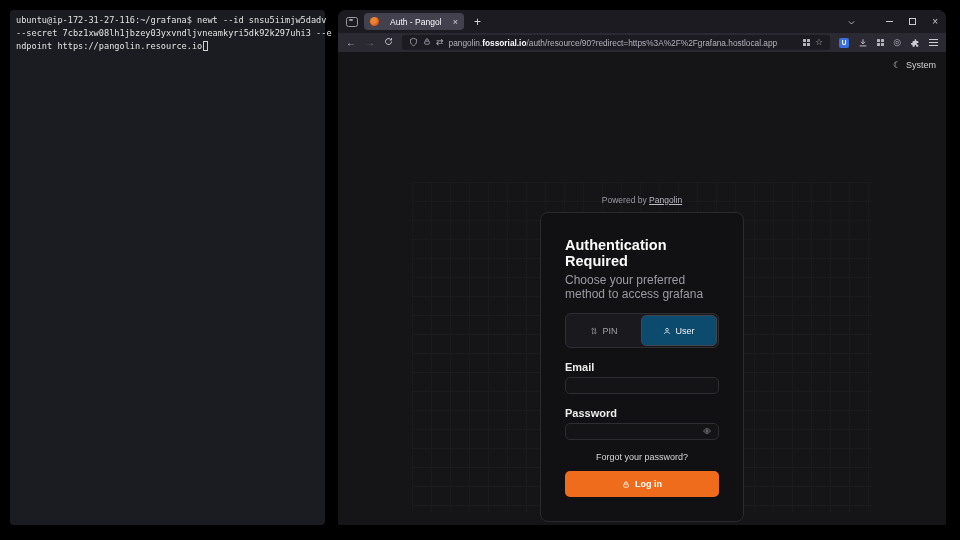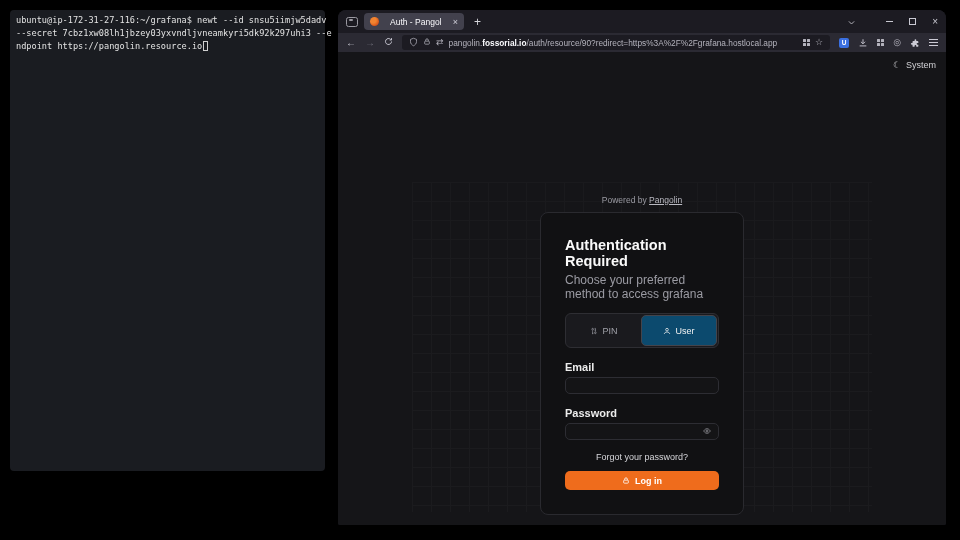--- a/index.html
+++ b/index.html
@@ -1,20 +1,20 @@
 <!DOCTYPE html>
 <html><head>
 <meta charset="utf-8">
 <style>
   * { margin:0; padding:0; box-sizing:border-box; }
   html,body { width:960px; height:540px; background:#000; overflow:hidden;
               font-family:"Liberation Sans", sans-serif; }
 
   
-  .terminal { position:absolute; left:10px; top:10px; width:315px; height:461px;
+  .terminal { position:absolute; left:10px; top:10px; width:315px; height:515px;
               background:#1a1c21; border-radius:4px; padding:4px 4px 0 6px; }
   .term-line { font-family:"DejaVu Sans Mono", monospace; font-size:8.6px;
                line-height:12.9px; color:#e3e3e3; white-space:pre; letter-spacing:0; }
   .cursor { display:inline-block; width:5px; height:10px; border:1px solid #d0d0d0;
             vertical-align:-2px; margin-left:1px; }
 
   
   .browser { position:absolute; left:338px; top:10px; width:608px; height:515px;
              background:#1c1b22; border-radius:8px 8px 2px 2px; overflow:hidden;
              display:flex; flex-direction:column; }
@@ -85,21 +85,21 @@
   .tab-seg svg { stroke:currentColor; }
 
   .field-label { margin-top:13px; font-size:11px; font-weight:700; color:#ececec; }
   .input { margin-top:4px; height:17px; width:100%; background:#141416;
            border:1px solid #2d2d33; border-radius:5px; color:#e6e6e6; font-size:9px;
            padding:0 6px; outline:none; }
   .pw-wrap { position:relative; }
   .eye-btn { position:absolute; right:7px; top:8px; line-height:0; }
 
   .forgot { margin-top:12px; text-align:center; font-size:9px; color:#d6d6da; }
-  .login-btn { margin-top:9px; width:100%; height:19px; border:none; border-radius:5px;
+  .login-btn { margin-top:9px; width:100%; height:26px; border:none; border-radius:5px;
                color:#fff; font-size:9px; font-weight:700; display:flex;
                align-items:center; justify-content:center; gap:5px; cursor:pointer; }
 </style>
 </head>
 <body>
 
 <div class="terminal">
   <div class="term-line">ubuntu@ip-172-31-27-116:~/grafana$ newt --id snsu5iimjw5dadv</div>
   <div class="term-line">--secret 7cbz1xw08lh1jbzey03yxvndljvneamkyri5dk92k297uhi3 --e</div>
   <div class="term-line"><span>ndpoint https://pangolin.resource.io</span><span class="cursor"></span></div>

